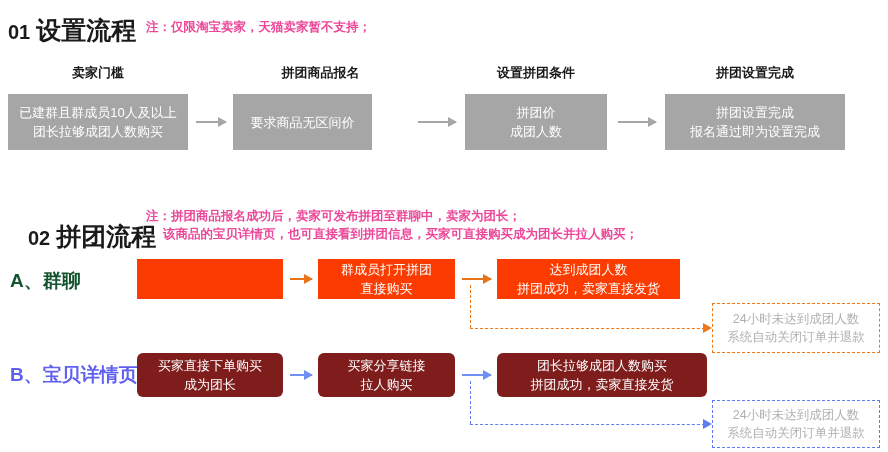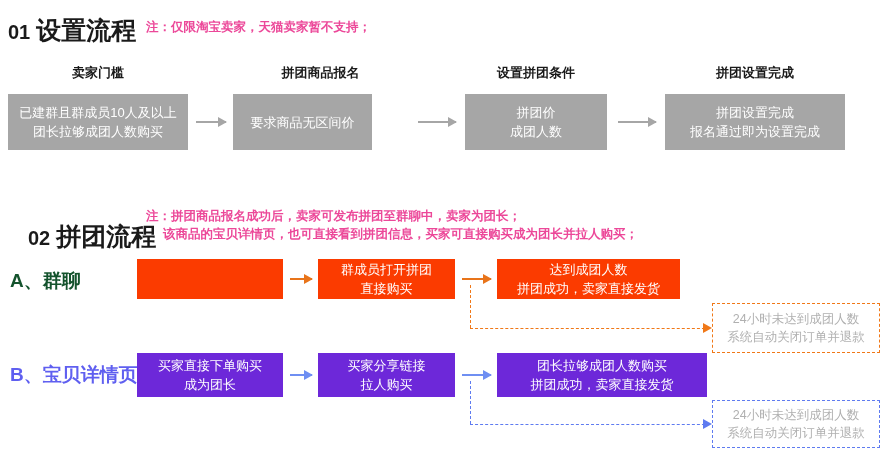--- a/index.html
+++ b/index.html
@@ -51,21 +51,21 @@
     justify-content:center;
     text-align:center;
     color:#ffffff;
     font-size:13px;
     line-height:19px;
     box-sizing:border-box;
   }
   .box span{display:block;white-space:nowrap;}
   .gray{background:#a6a6a6;}
   .red{background:#fb3b00;}
-  .blue{background:#6d28d9;}
+  .blue{background:#7f1d1d;border-radius:6px;}
 
   
   .dbox{
     position:absolute;
     display:flex;
     flex-direction:column;
     align-items:center;
     justify-content:center;
     text-align:center;
     font-size:12.5px;

